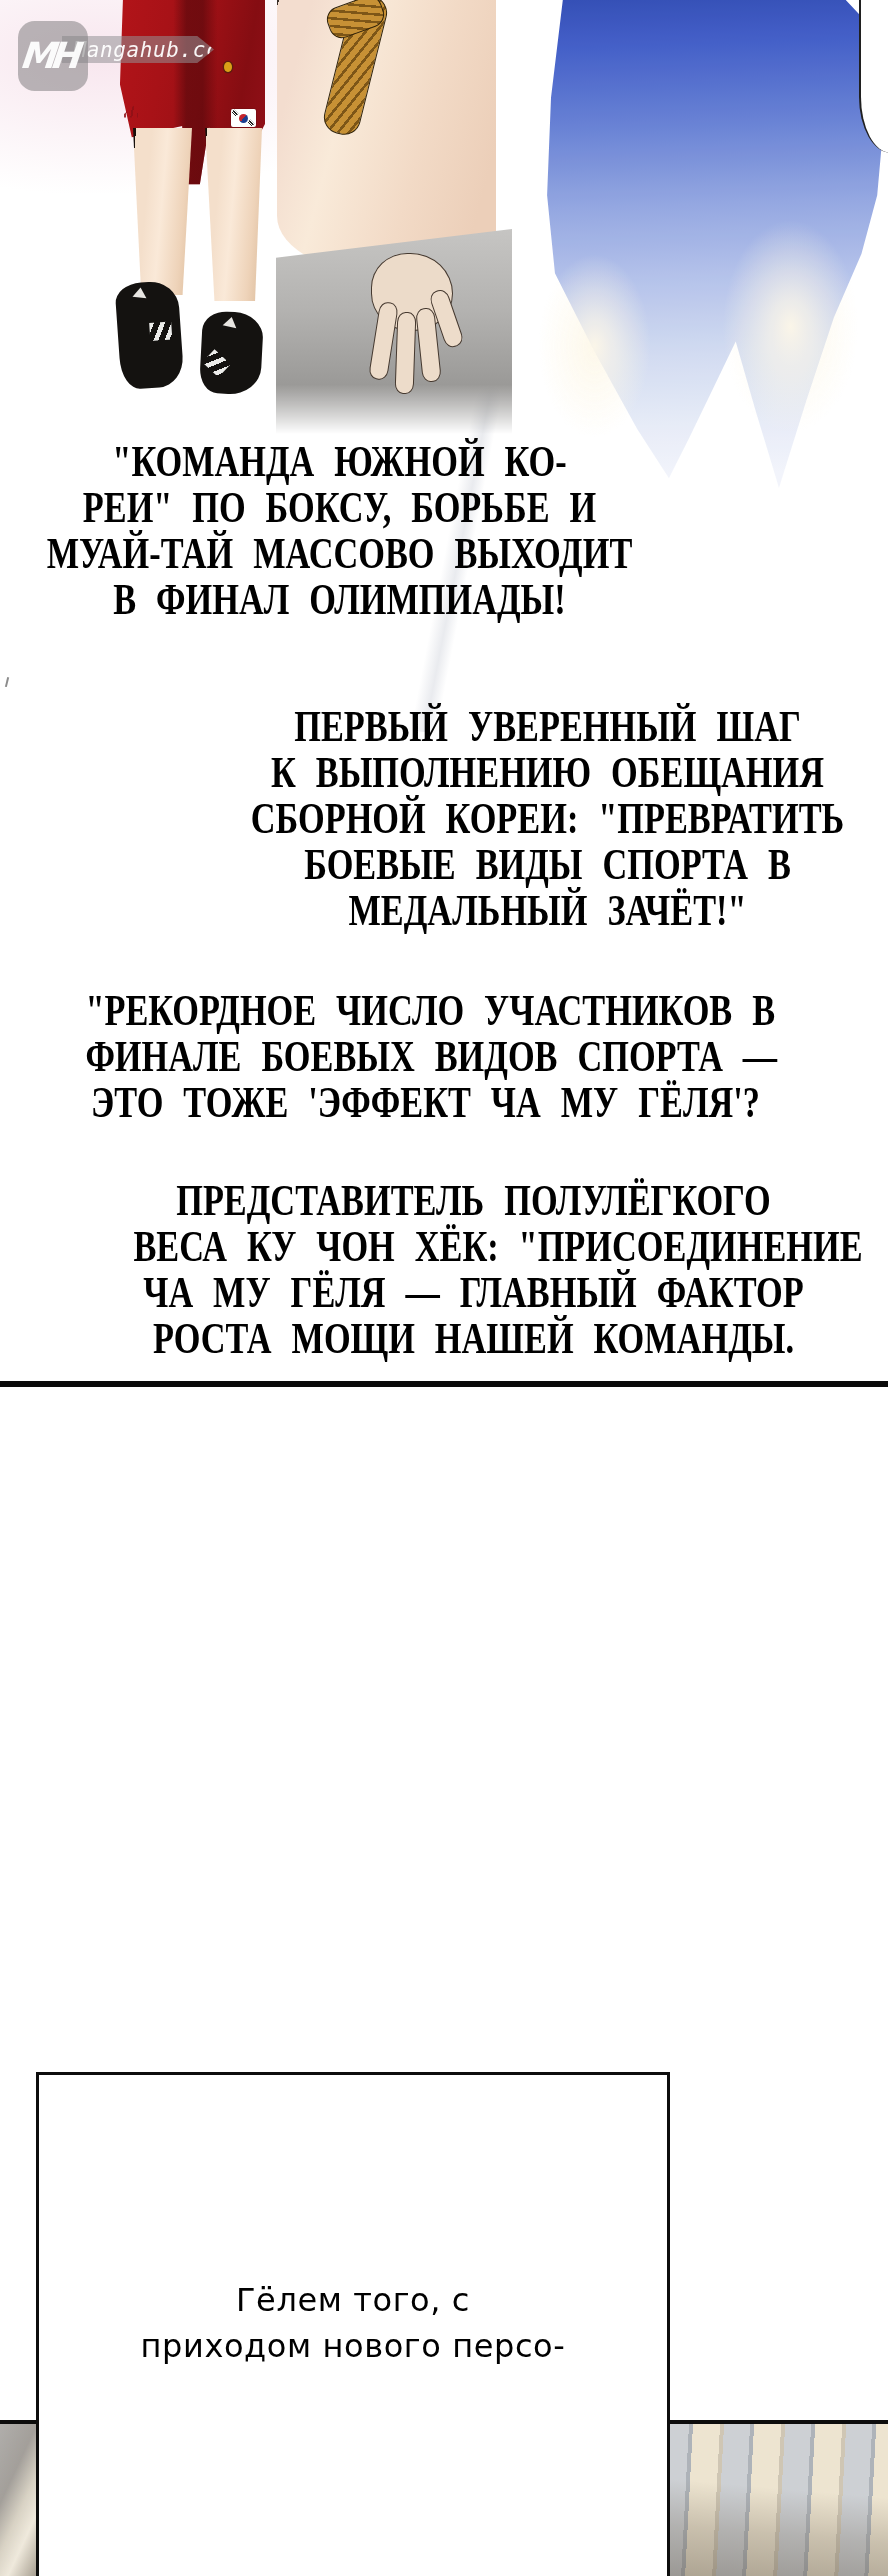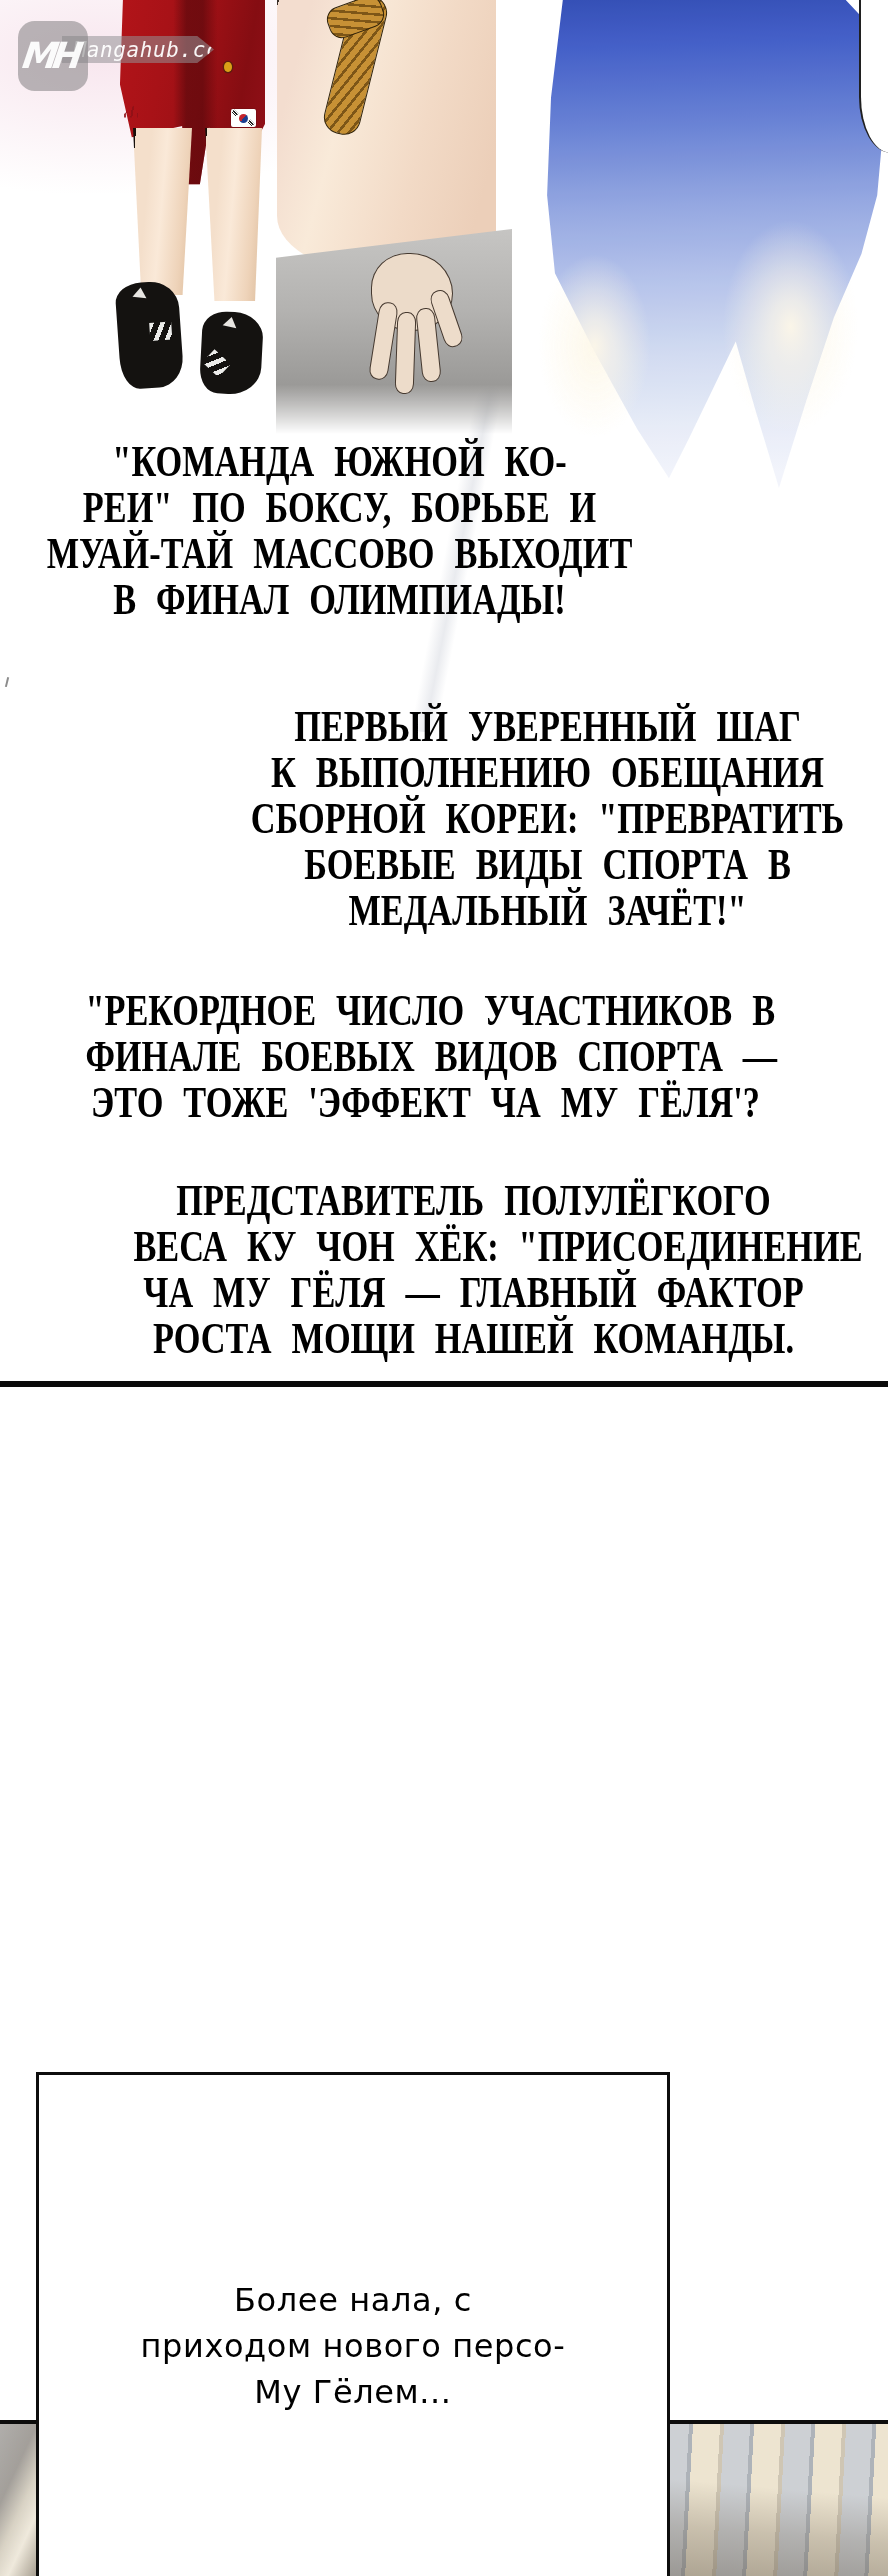--- a/index.html
+++ b/index.html
@@ -218,20 +218,19 @@
     <div>РОСТА МОЩИ НАШЕЙ КОМАНДЫ.</div>
   </div>
 
   <div class="divider"></div>
 
   <div class="panel-left"></div>
   <div class="panel-right"></div>
 
   <div class="bubble">
     <div class="bubble-text">
-      <div>Более нала, с</div>
+      <div>Гёлем того, с</div>
       <div>приходом нового персо-</div>
-      <div>Му Гёлем...</div>
     </div>
   </div>
 
 </div>
 
 
 </body></html>

